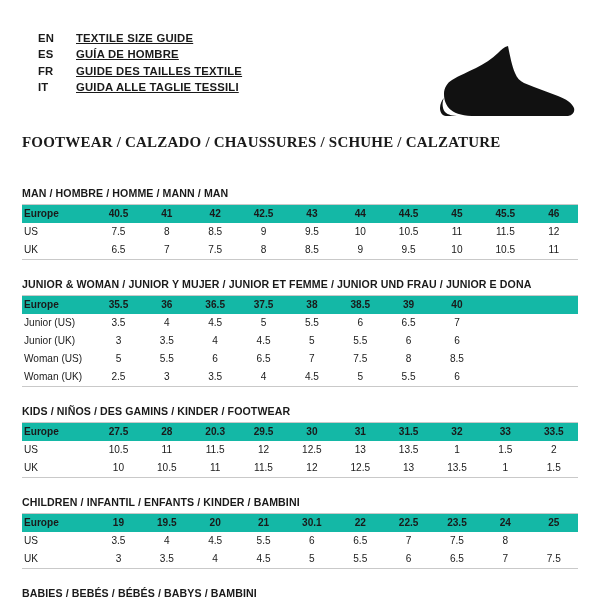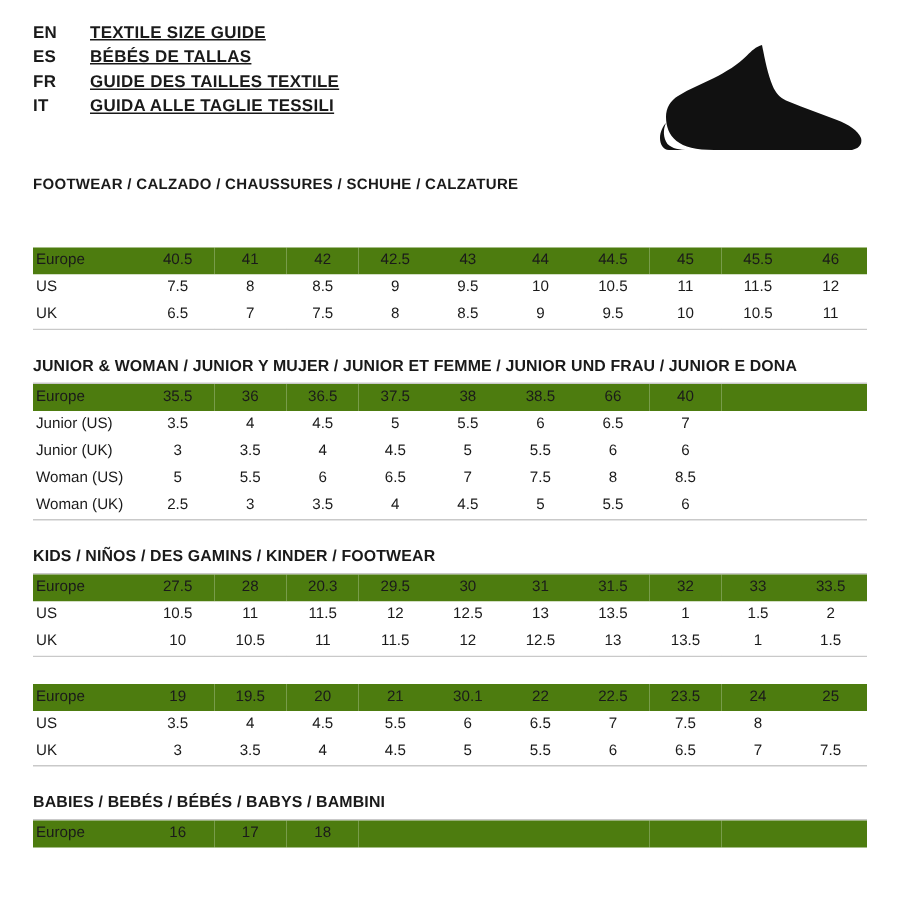--- a/index.html
+++ b/index.html
@@ -21,21 +21,21 @@
     box-sizing: border-box;
     padding: 14px 22px 0 22px;
   }
   
   .header {
     position: relative;
     height: 92px;
   }
   .lang-list {
     list-style: none;
-    margin: 0;
+    margin: 16px;
     padding: 0;
   }
   .lang-row {
     display: flex;
     align-items: baseline;
     font-size: 11.3px;
     font-weight: bold;
     letter-spacing: 0.2px;
     line-height: 16.4px;
     white-space: nowrap;
@@ -51,23 +51,24 @@
   .shoe-wrap {
     position: absolute;
     right: 2px;
     top: 12px;
     width: 160px;
     height: 78px;
   }
   .shoe-wrap svg { display: block; }
   .footwear-line {
     margin-top: 12px;
-    font-size: 10px;
+    font-size: 15px;
     font-weight: bold;
     letter-spacing: 0.2px;
+    font-family: Liberation Serif, serif;
   }
   
   .section {
     margin-top: 18px;
   }
   .section.first { margin-top: 36px; }
   .section-title {
     font-size: 10.6px;
     font-weight: bold;
     letter-spacing: 0.1px;
@@ -85,21 +86,22 @@
     padding: 2px 0 2px 0;
     text-align: center;
     line-height: 14px;
     white-space: nowrap;
   }
   table.size-table td.label {
     text-align: left;
     padding-left: 2px;
   }
   tr.shaded td {
-    background: #4d7c0f;
+    background: #14b8a6;
+    font-weight: bold;
   }
   tr.plain td {
     background: #ffffff;
   }
   
   .tbl-wrap {
     border-bottom: 1px solid #c9c9c9;
   }
   .tbl-wrap.no-rule { border-bottom: none; }
 </style>
@@ -109,21 +111,21 @@
 <div class="page">
 
   <div class="header">
     <ul class="lang-list">
         <li class="lang-row">
           <span class="lang-code">EN</span>
           <span class="lang-title">TEXTILE SIZE GUIDE</span>
         </li>
         <li class="lang-row">
           <span class="lang-code">ES</span>
-          <span class="lang-title">BÉBÉS DE TALLAS</span>
+          <span class="lang-title">GUÍA DE HOMBRE</span>
         </li>
         <li class="lang-row">
           <span class="lang-code">FR</span>
           <span class="lang-title">GUIDE DES TAILLES TEXTILE</span>
         </li>
         <li class="lang-row">
           <span class="lang-code">IT</span>
           <span class="lang-title">GUIDA ALLE TAGLIE TESSILI</span>
         </li>
       </ul>
@@ -138,20 +140,21 @@
         <path fill="#111111" d="M28,56 C26,60 26,66 29,70 C32,73 37,74 43,74 L30,74
           C26,74 24,70 24,66 C24,62 26,58 28,56 Z"></path>
       </svg>
     </div>
   </div>
 
   <div class="footwear-line">FOOTWEAR / CALZADO / CHAUSSURES / SCHUHE / CALZATURE</div>
 
   <div id="sections-host">
       <div class="section first">
+        <div class="section-title">MAN / HOMBRE / HOMME / MANN / MAN</div>
         <div class="tbl-wrap">
           <table class="size-table">
             <colgroup>
               <col style="width: 13%;">
               <col style="width: 8.7%;">
               <col style="width: 8.7%;">
               <col style="width: 8.7%;">
               <col style="width: 8.7%;">
               <col style="width: 8.7%;">
               <col style="width: 8.7%;">
@@ -223,21 +226,21 @@
             </colgroup>
             <tbody>
               <tr class="shaded">
                 <td class="label">Europe</td>
                 <td>35.5</td>
                 <td>36</td>
                 <td>36.5</td>
                 <td>37.5</td>
                 <td>38</td>
                 <td>38.5</td>
-                <td>66</td>
+                <td>39</td>
                 <td>40</td>
                 <td></td>
                 <td></td>
               </tr>
               <tr class="plain">
                 <td class="label">Junior (US)</td>
                 <td>3.5</td>
                 <td>4</td>
                 <td>4.5</td>
                 <td>5</td>
@@ -346,20 +349,21 @@
                 <td>13</td>
                 <td>13.5</td>
                 <td>1</td>
                 <td>1.5</td>
               </tr>
             </tbody>
           </table>
         </div>
       </div>
       <div class="section">
+        <div class="section-title">CHILDREN / INFANTIL / ENFANTS / KINDER / BAMBINI</div>
         <div class="tbl-wrap">
           <table class="size-table">
             <colgroup>
               <col style="width: 13%;">
               <col style="width: 8.7%;">
               <col style="width: 8.7%;">
               <col style="width: 8.7%;">
               <col style="width: 8.7%;">
               <col style="width: 8.7%;">
               <col style="width: 8.7%;">

